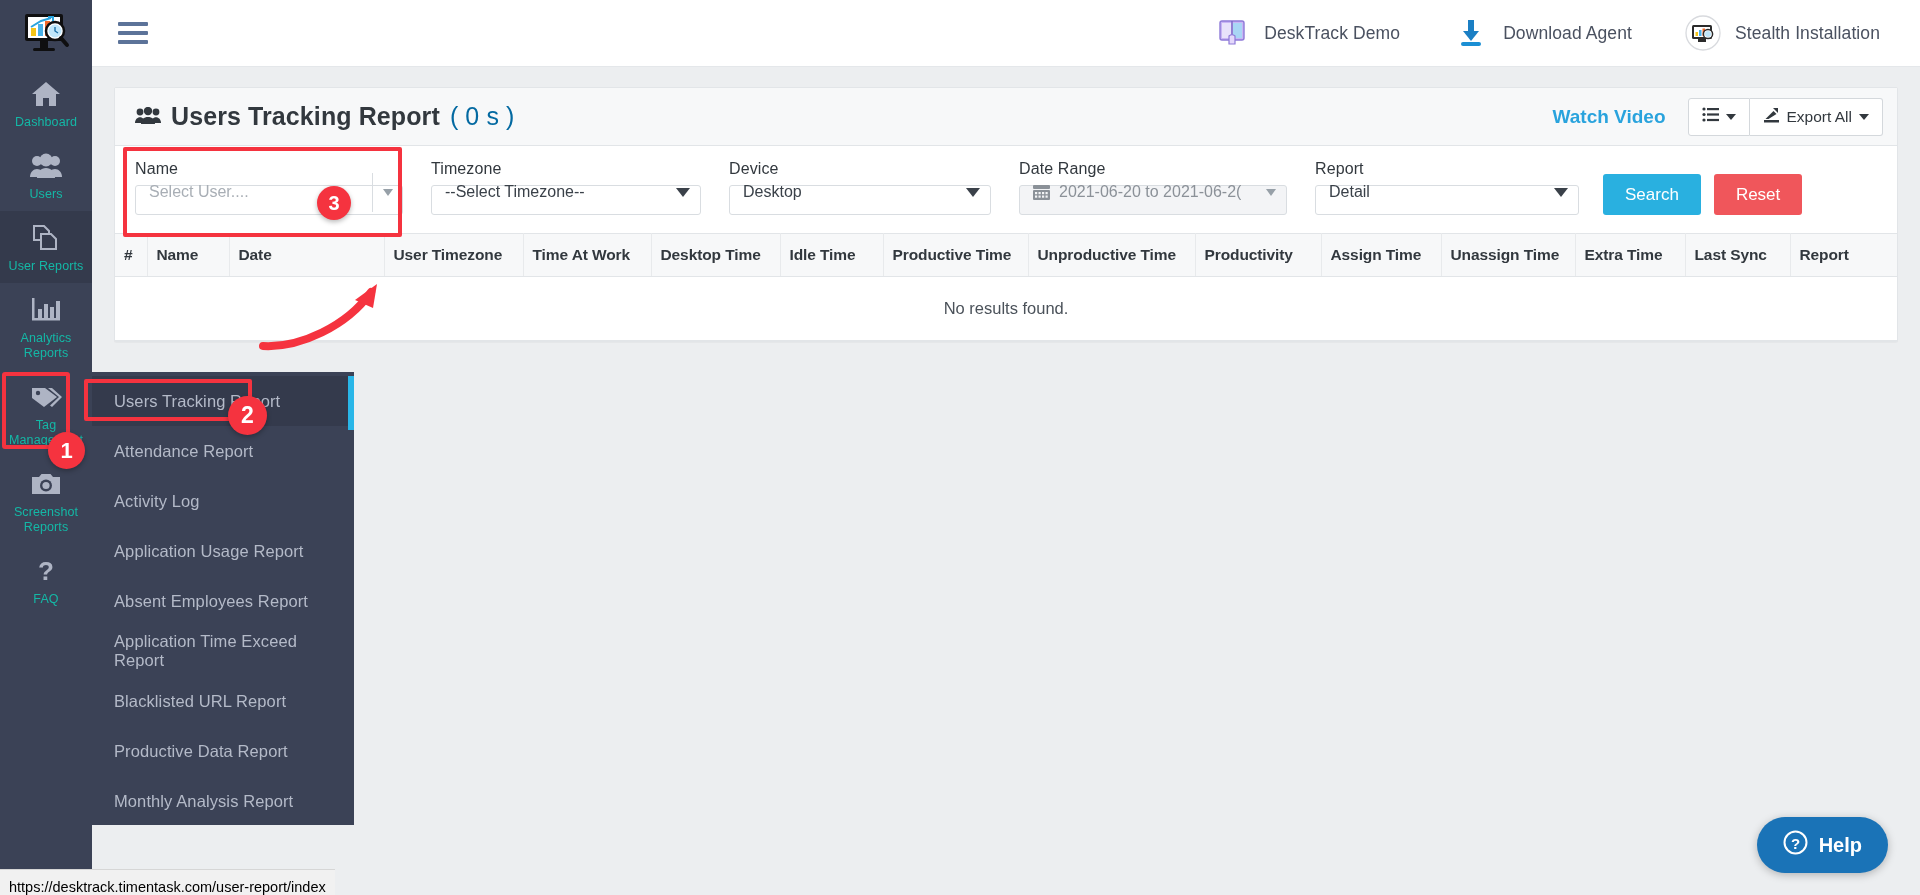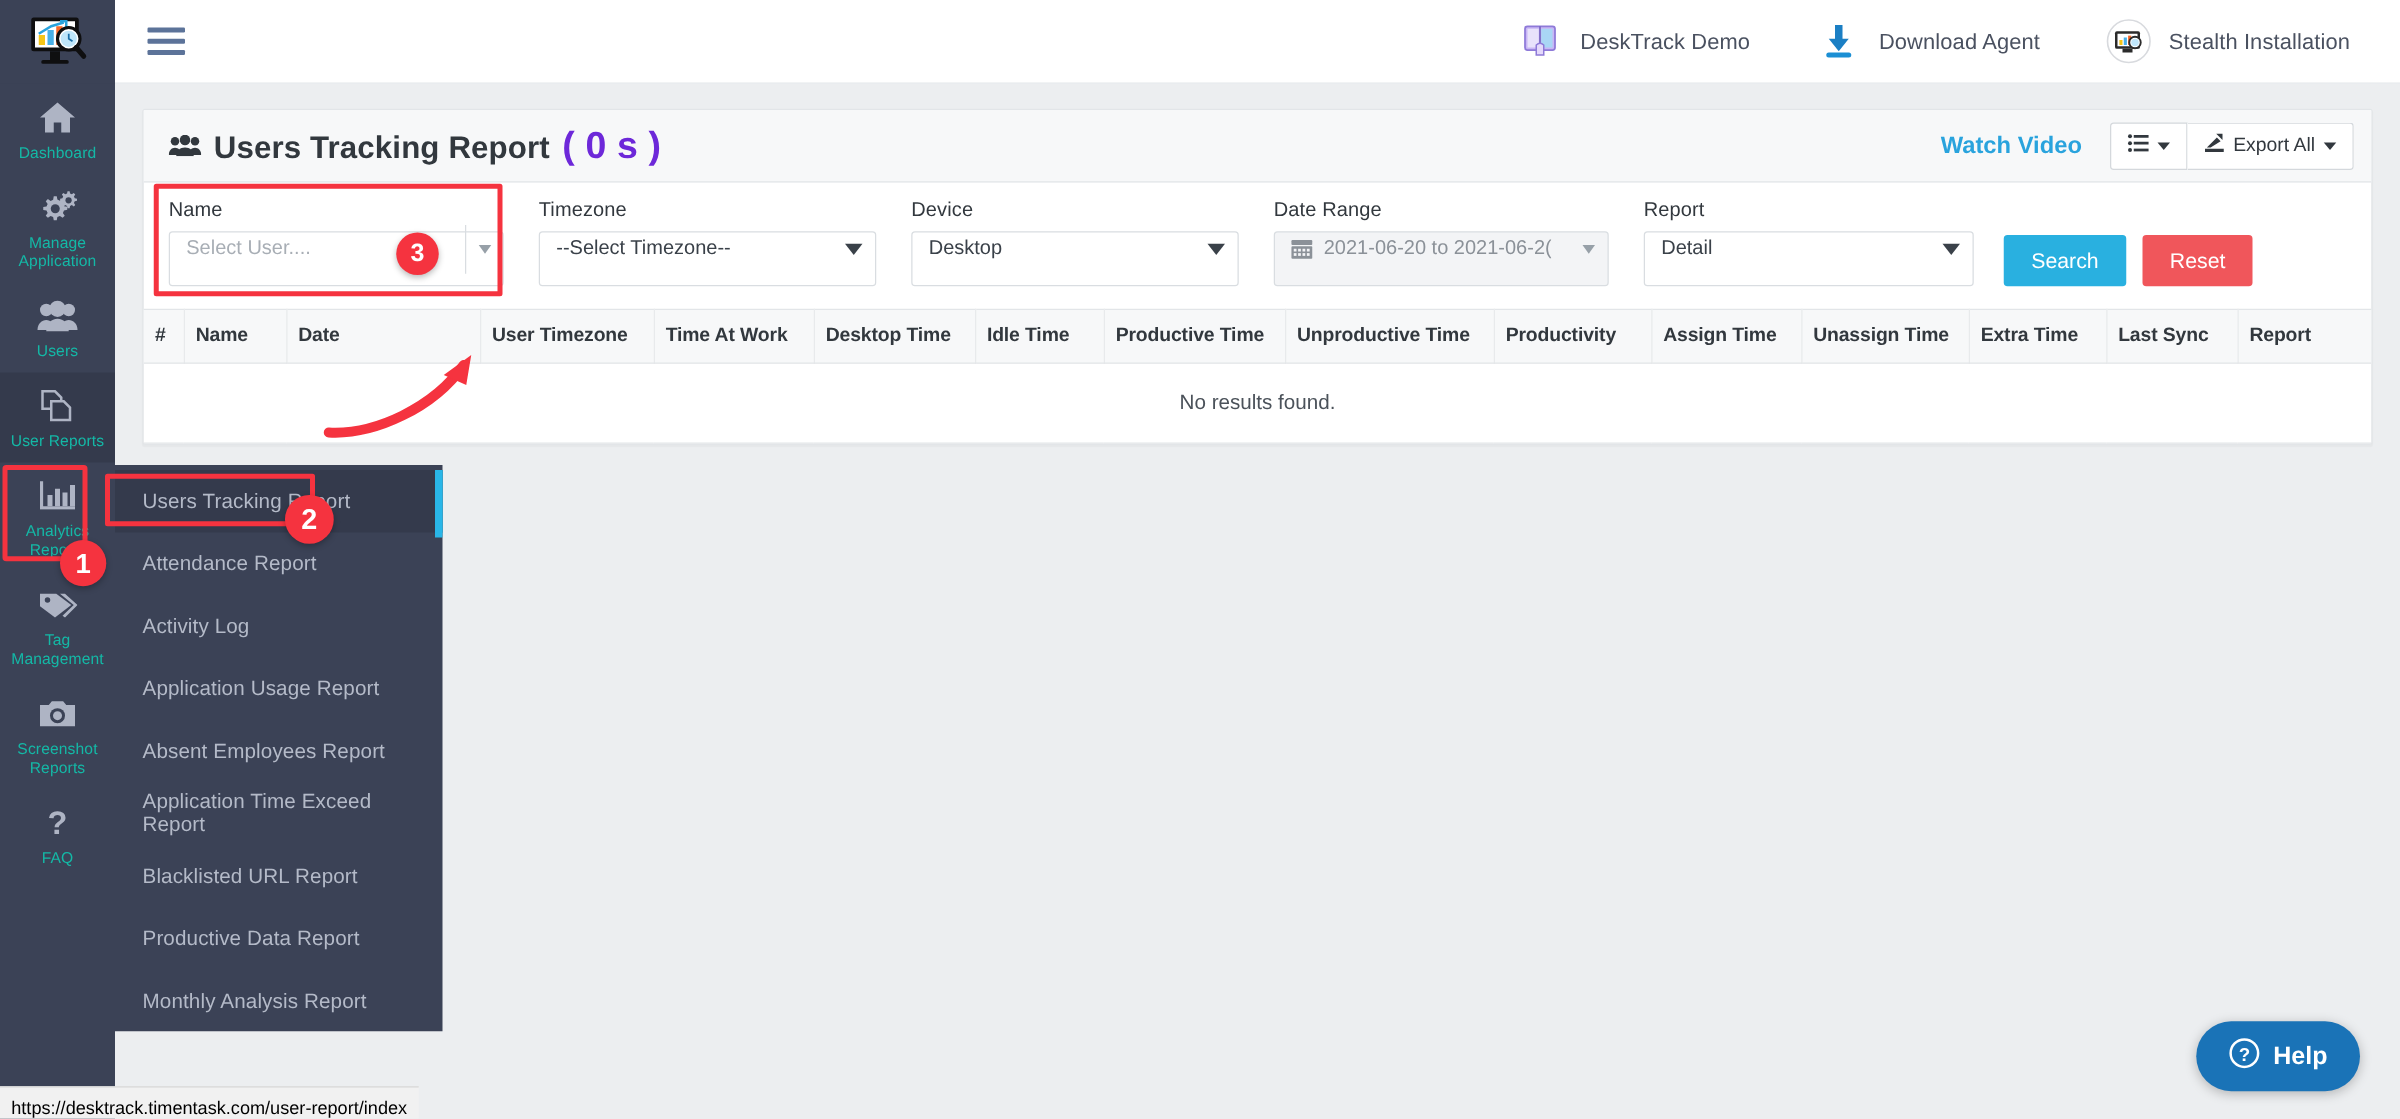--- a/index.html
+++ b/index.html
@@ -103,42 +103,42 @@
   .card-head {
     height: 58px; background: #f7f8f9;
     border-bottom: 1px solid #e2e5e8;
     display: flex; align-items: center; padding: 0 14px 0 20px;
   }
   .card-title {
     display: flex; align-items: baseline; gap: 10px;
     font-size: 25px; font-weight: bold; color: #32383e; letter-spacing: .1px;
   }
   .title-icon { font-size: 20px; color: #32383e; position: relative; top: -1px; }
-  .title-count { color: #6d28d9; font-weight: bold; font-size: 30px; }
+  .title-count { color: #0369a1; font-weight: normal; font-size: 25px; }
   .head-right { margin-left: auto; display: flex; align-items: center; gap: 22px; }
   .watch-video { color: #29a3dd; font-weight: bold; font-size: 19px; cursor: pointer; }
   .btn-group { display: flex; border-radius: 17px; }
   .btn-o {
     height: 38px; background: #fff; border: 1px solid #d4d8dc;
     display: flex; align-items: center; gap: 7px; padding: 0 13px;
     font-size: 15.5px; color: #32383e; cursor: pointer;
   }
   .btn-o.left { border-radius: 3px 0 0 3px; }
   .btn-o.right { border-radius: 0 3px 3px 0; border-left: none; }
   .caret { width: 0; height: 0; border-left: 5px solid transparent; border-right: 5px solid transparent; border-top: 6px solid #32383e; }
 
   
   .filters {
     display: flex; align-items: flex-end; gap: 0;
     padding: 14px 18px 18px 20px; position: relative;
   }
   .fgroup { display: flex; flex-direction: column; }
   .flabel { font-size: 16px; color: #32383e; margin-bottom: 7px; font-weight: normal; letter-spacing: .1px; }
   .fctl {
-    height: 44px; border: 1px solid #d9dde1; border-radius: 3px;
+    height: 30px; border: 1px solid #d9dde1; border-radius: 3px;
     background: #fff; display: flex; align-items: center;
     padding: 0 10px 16px 13px; font-size: 16px; color: #3a4149;
   }
   .fctl.placeholder { color: #a8aeb5; }
   .fctl.gray { background: #f3f4f6; color: #8b9198; }
   .fctl .arrow { margin-left: auto; }
   .sel-arrow { width: 0; height: 0; border-left: 7px solid transparent; border-right: 7px solid transparent; border-top: 9px solid #3a4149; }
   .sel-arrow.sm { border-left-width: 5px; border-right-width: 5px; border-top-width: 7px; border-top-color: #97a0a8; }
   .split-arrow {
     width: 30px; height: 39px; border-left: 1px solid #d9dde1;
@@ -225,31 +225,20 @@
 
     <div class="rail-item">
       <span class="ic">
         <svg width="30" height="27" viewBox="0 0 30 27" fill="#aeb4c4">
           <path d="M15 1 L1 13 h4 v12 h7 v-8 h6 v8 h7 V13 h4 z"></path>
         </svg>
       </span>
       <span class="rail-label">Dashboard</span>
     </div>
 
-    <div class="rail-item">
-      <span class="ic">
-        <svg width="32" height="30" viewBox="0 0 32 30" fill="#aeb4c4">
-          <path d="M13 6 l2.4 0 .5 2.6 2 .9 2.2-1.5 1.7 1.7-1.5 2.2.9 2 2.6.5v2.4l-2.6.5-.9 2 1.5 2.2-1.7 1.7-2.2-1.5-2 .9-.5 2.6H13l-.5-2.6-2-.9-2.2 1.5-1.7-1.7 1.5-2.2-.9-2L4.6 17v-2.4l2.6-.5.9-2-1.5-2.2 1.7-1.7 2.2 1.5 2-.9z"></path>
-          <circle cx="14.2" cy="16" r="3.6" fill="#3b4256"></circle>
-          <path d="M24 2 l1.7 0 .35 1.8 1.4.65 1.55-1.05 1.2 1.2-1.05 1.55.65 1.4 1.8.35v1.7l-1.8.35-.65 1.4 1.05 1.55-1.2 1.2-1.55-1.05-1.4.65-.35 1.8H24l-.35-1.8-1.4-.65-1.55 1.05-1.2-1.2 1.05-1.55-.65-1.4-1.8-.35v-1.7l1.8-.35.65-1.4-1.05-1.55 1.2-1.2 1.55 1.05 1.4-.65z"></path>
-          <circle cx="24.85" cy="9.2" r="2.5" fill="#3b4256"></circle>
-        </svg>
-      </span>
-      <span class="rail-label">Manage Application</span>
-    </div>
 
     <div class="rail-item">
       <span class="ic">
         <svg width="34" height="26" viewBox="0 0 34 26" fill="#aeb4c4">
           <circle cx="8" cy="8" r="5"></circle>
             <circle cx="26" cy="8" r="5"></circle>
           <circle cx="17" cy="7" r="6.5"></circle>
           <path d="M1 24 c0-5 3.5-8 7-8 s7 3 7 8 z"></path>
           <path d="M19 24 c0-5 3.5-8 7-8 s7 3 7 8 z"></path>
           <path d="M8 25 c0-6 4-10 9-10 s9 4 9 10 z"></path>

